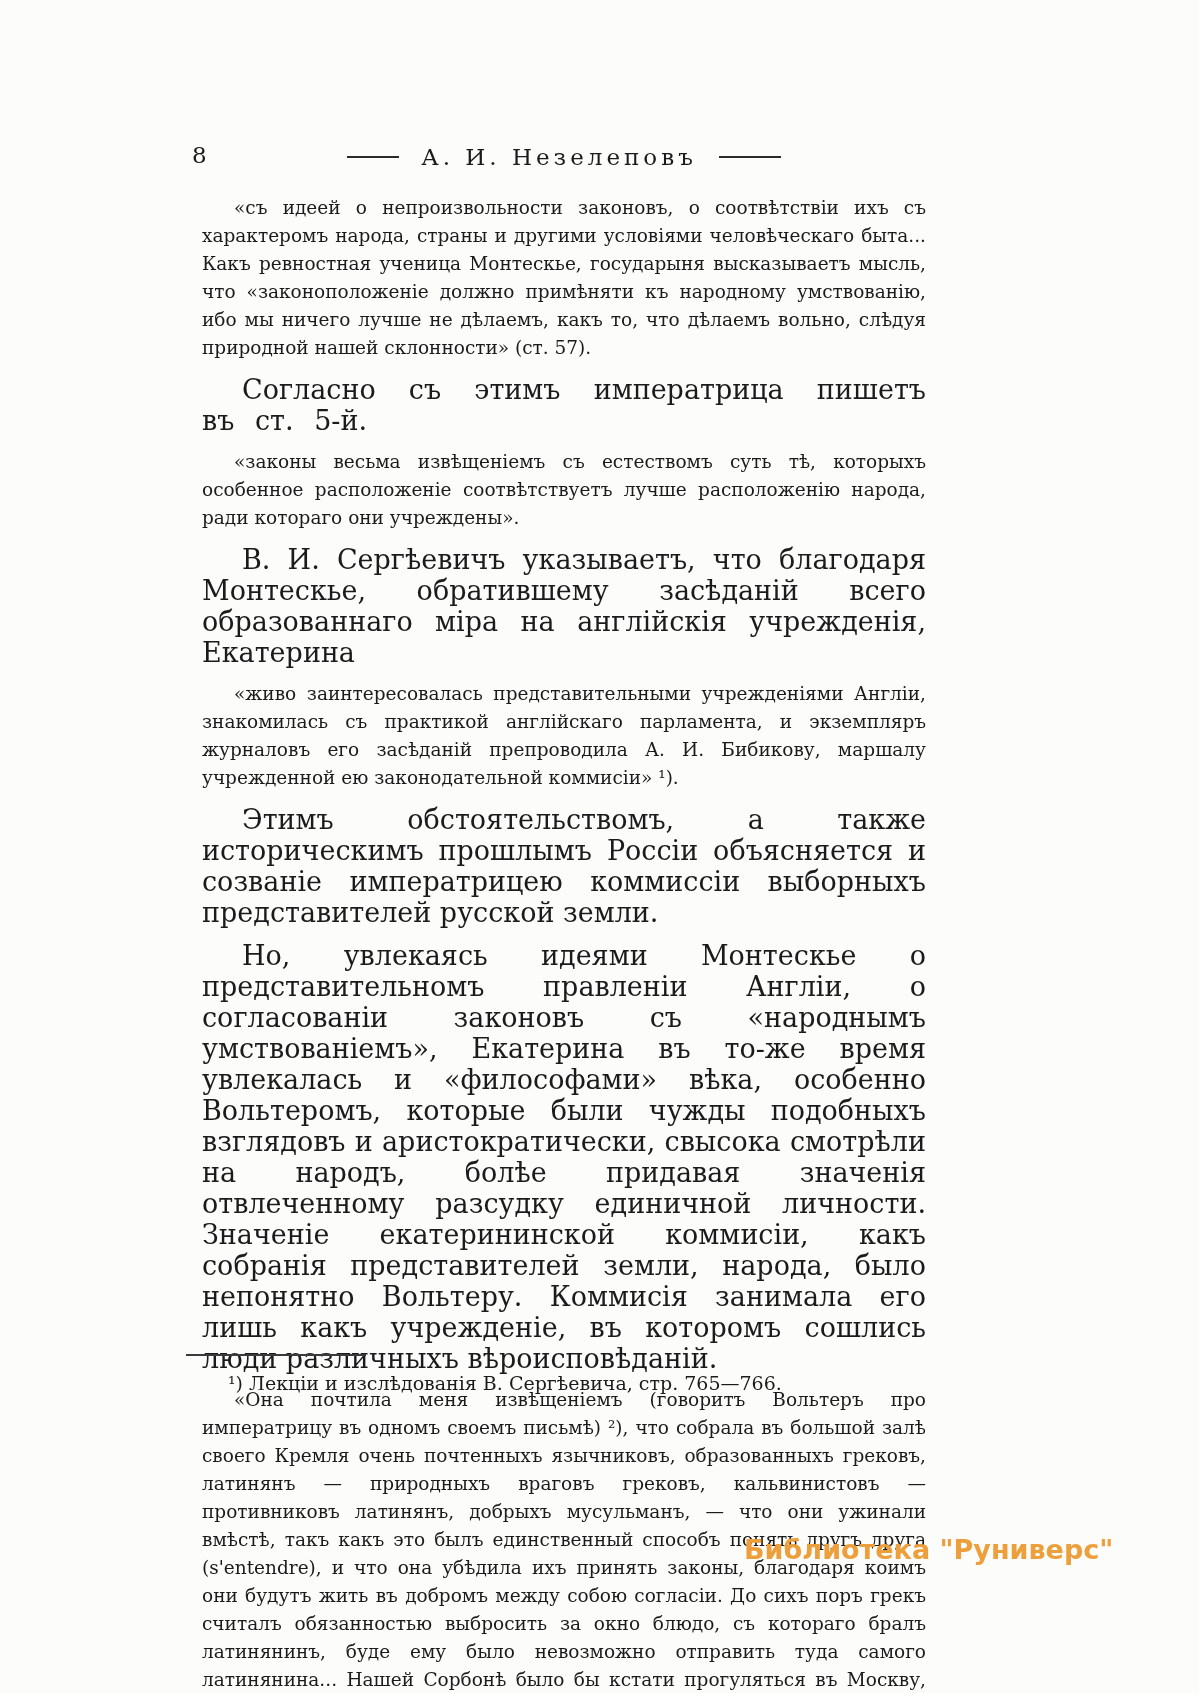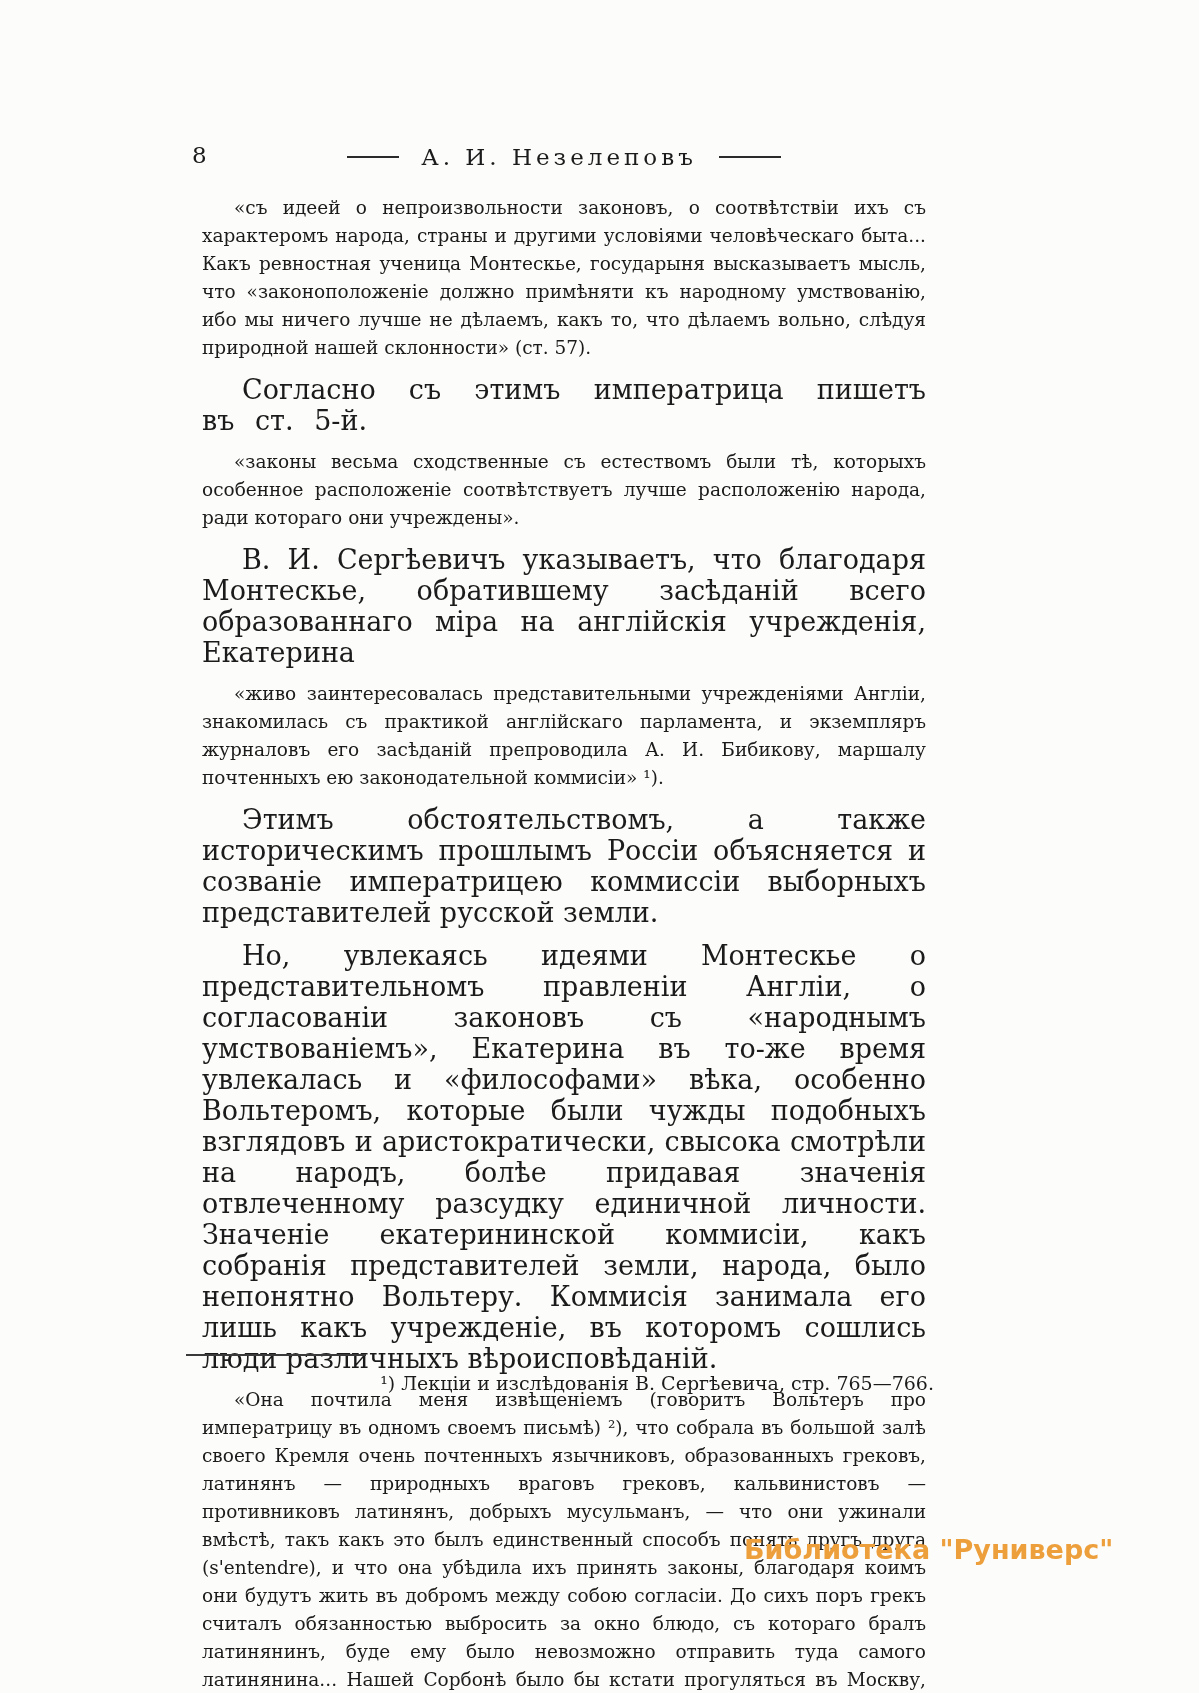--- a/index.html
+++ b/index.html
@@ -92,21 +92,21 @@
   .footnotes {
     position: absolute;
     left: 228px;
     top: 1368px;
     width: 706px;
   }
   .footnote {
     margin: 0;
     font-size: 19px;
     line-height: 31px;
-    text-align: right;
+    text-align: left;
   }
   
   .watermark {
     position: absolute;
     left: 744px;
     top: 1534px;
     font-family: "DejaVu Sans", "Liberation Sans", sans-serif;
     font-weight: bold;
     font-size: 27px;
     color: #ed9f3c;
@@ -123,23 +123,23 @@
     <div class="running-head">
       <span class="head-rule"></span>
       <span class="head-title">А. И. Незелеповъ</span>
       <span class="head-rule with-tail"></span>
     </div>
   </div>
 
   <div class="column">
     <p class="small-text">«съ идеей о непроизвольности законовъ, о соотвѣтствіи ихъ съ характеромъ народа, страны и другими условіями человѣческаго быта... Какъ ревностная ученица Монтескье, государыня высказываетъ мысль, что «законоположеніе должно примѣняти къ народному умствованію, ибо мы ничего лучше не дѣлаемъ, какъ то, что дѣлаемъ вольно, слѣдуя природной нашей склонности» (ст. 57).</p>
     <p class="body-text spaced">Согласно съ этимъ императрица пишетъ въ ст. 5-й.</p>
-    <p class="small-text">«законы весьма сходственные съ естествомъ были тѣ, которыхъ особенное расположеніе соотвѣтствуетъ лучше расположенію народа, ради котораго они учреждены».</p>
+    <p class="small-text">«законы весьма извѣщеніемъ съ естествомъ суть тѣ, которыхъ особенное расположеніе соотвѣтствуетъ лучше расположенію народа, ради котораго они учреждены».</p>
     <p class="body-text">В. И. Сергѣевичъ указываетъ, что благодаря Монтескье, обратившему засѣданій всего образованнаго міра на англійскія учрежденія, Екатерина</p>
-    <p class="small-text">«живо заинтересовалась представительными учрежденіями Англіи, знакомилась съ практикой англійскаго парламента, и экземпляръ журналовъ его засѣданій препроводила А. И. Бибикову, маршалу почтенныхъ ею законодательной коммисіи» ¹).</p>
+    <p class="small-text">«живо заинтересовалась представительными учрежденіями Англіи, знакомилась съ практикой англійскаго парламента, и экземпляръ журналовъ его засѣданій препроводила А. И. Бибикову, маршалу учрежденной ею законодательной коммисіи» ¹).</p>
     <p class="body-text">Этимъ обстоятельствомъ, а также историческимъ прошлымъ Россіи объясняется и созваніе императрицею коммиссіи выборныхъ представителей русской земли.</p>
     <p class="body-text">Но, увлекаясь идеями Монтескье о представительномъ правленіи Англіи, о согласованіи законовъ съ «народнымъ умствованіемъ», Екатерина въ то-же время увлекалась и «философами» вѣка, особенно Вольтеромъ, которые были чужды подобныхъ взглядовъ и аристократически, свысока смотрѣли на народъ, болѣе придавая значенія отвлеченному разсудку единичной личности. Значеніе екатерининской коммисіи, какъ собранія представителей земли, народа, было непонятно Вольтеру. Коммисія занимала его лишь какъ учрежденіе, въ которомъ сошлись люди различныхъ вѣроисповѣданій.</p>
     <p class="small-text">«Она почтила меня извѣщеніемъ (говоритъ Вольтеръ про императрицу въ одномъ своемъ письмѣ) ²), что собрала въ большой залѣ своего Кремля очень почтенныхъ язычниковъ, образованныхъ грековъ, латинянъ — природныхъ враговъ грековъ, кальвинистовъ — противниковъ латинянъ, добрыхъ мусульманъ, — что они ужинали вмѣстѣ, такъ какъ это былъ единственный способъ понять другъ друга (s'entendre), и что она убѣдила ихъ принять законы, благодаря коимъ они будутъ жить въ добромъ между собою согласіи. До сихъ поръ грекъ считалъ обязанностью выбросить за окно блюдо, съ котораго бралъ латинянинъ, буде ему было невозможно отправить туда самого латинянина... Нашей Сорбонѣ было бы кстати прогуляться въ Москву, да и остаться тамъ».</p>
     <p class="body-text justify-last">Слѣдуя общимъ воззрѣніямъ Вольтера и энциклопедистовъ, вдохновляемая разсудочностью ихъ философіи, Екатерина пришла</p>
   </div>
 
   <div class="footnote-rule"></div>
 
   <div class="footnotes">
     <p class="footnote">¹) Лекціи и изслѣдованія В. Сергѣевича, стр. 765—766.</p>

